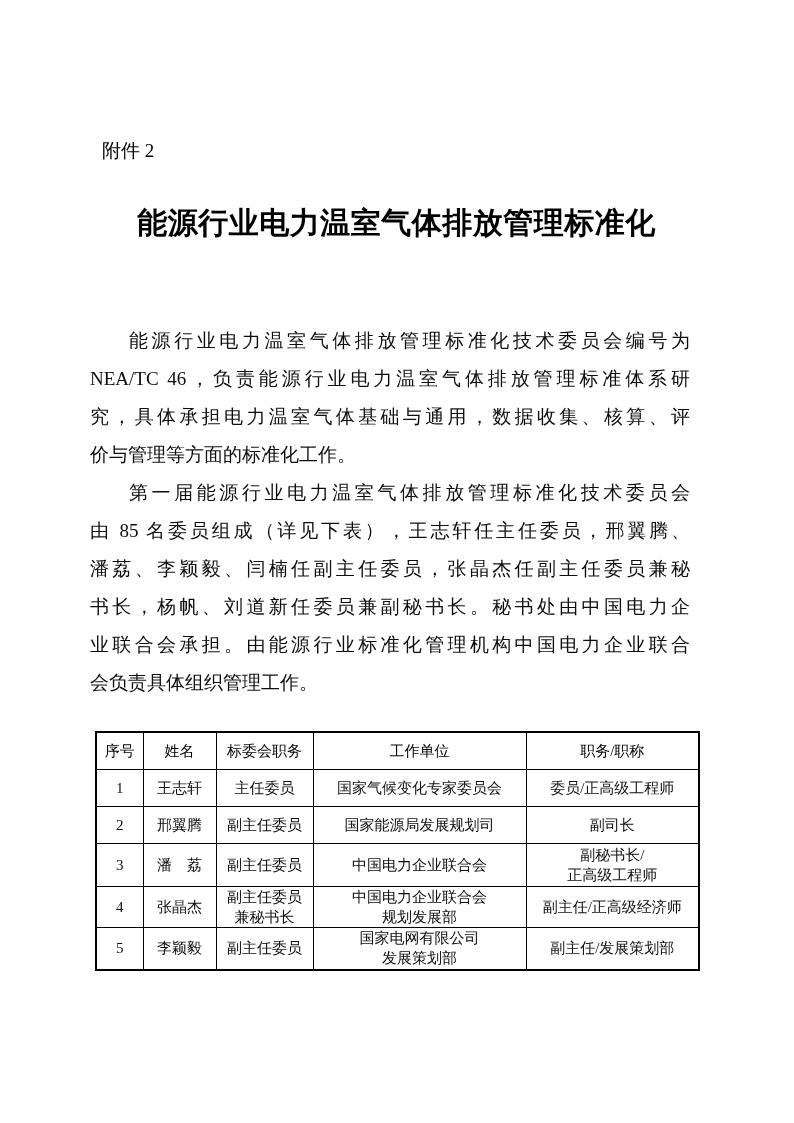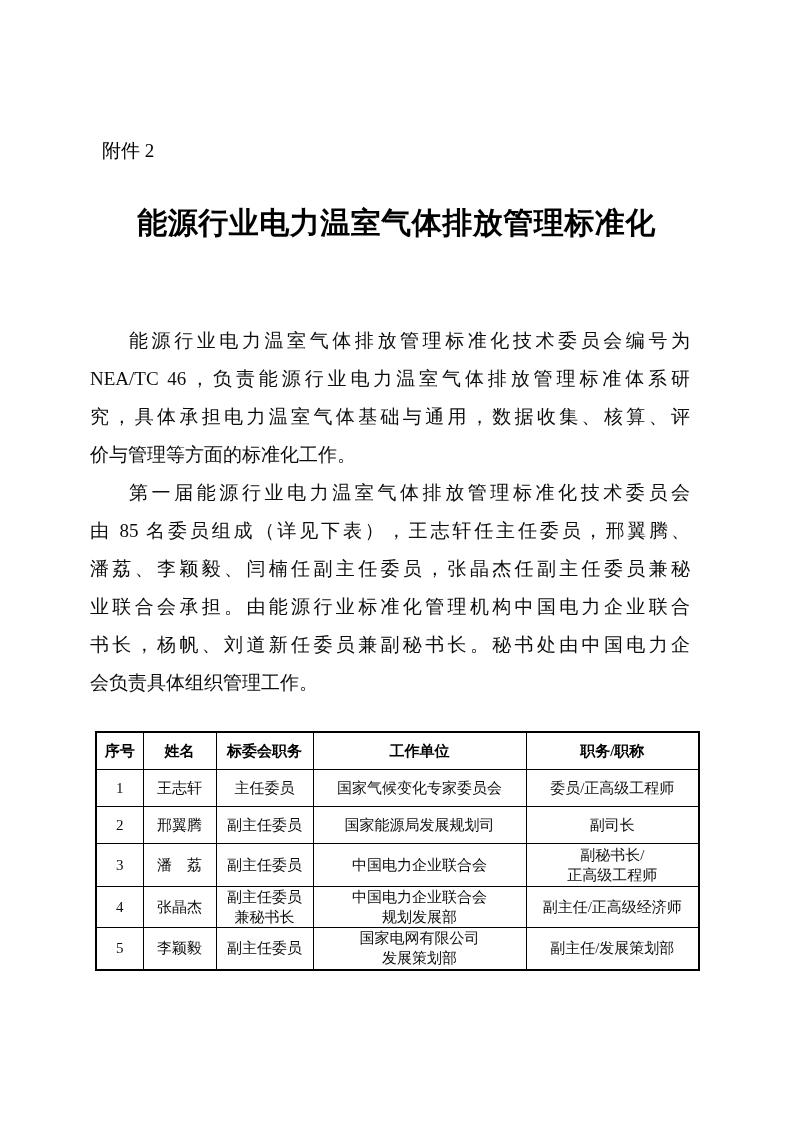--- a/index.html
+++ b/index.html
@@ -72,21 +72,21 @@
   }
   table.members th, table.members td {
     border: 1px solid #000000;
     text-align: center;
     vertical-align: middle;
     padding: 0 2px;
     line-height: 20px;
     overflow: hidden;
   }
   table.members th {
-    font-weight: bold;
+    font-weight: normal;
     font-size: 15px;
     color: #000000;
   }
   tr.h37 { height: 37px; }
   tr.h41 { height: 41px; }
   tr.h43 { height: 43px; }
   .cell-line { display: block; }
 </style>
 </head>
 <body>
@@ -103,22 +103,22 @@
     <div class="para">
       <div class="line indent">能源行业电力温室气体排放管理标准化技术委员会编号为</div>
       <div class="line">NEA/TC 46，负责能源行业电力温室气体排放管理标准体系研</div>
       <div class="line">究，具体承担电力温室气体基础与通用，数据收集、核算、评</div>
       <div class="line para-end">价与管理等方面的标准化工作。</div>
     </div>
     <div class="para">
       <div class="line indent">第一届能源行业电力温室气体排放管理标准化技术委员会</div>
       <div class="line">由 85 名委员组成（详见下表），王志轩任主任委员，邢翼腾、</div>
       <div class="line">潘荔、李颖毅、闫楠任副主任委员，张晶杰任副主任委员兼秘</div>
+      <div class="line">书长，杨帆、刘道新任委员兼副秘书长。秘书处由中国电力企</div>
       <div class="line">业联合会承担。由能源行业标准化管理机构中国电力企业联合</div>
-      <div class="line">书长，杨帆、刘道新任委员兼副秘书长。秘书处由中国电力企</div>
       <div class="line para-end">会负责具体组织管理工作。</div>
     </div>
   </div>
 
   <table class="members">
     <colgroup>
       <col style="width:47px">
       <col style="width:73px">
       <col style="width:97px">
       <col style="width:213px">

